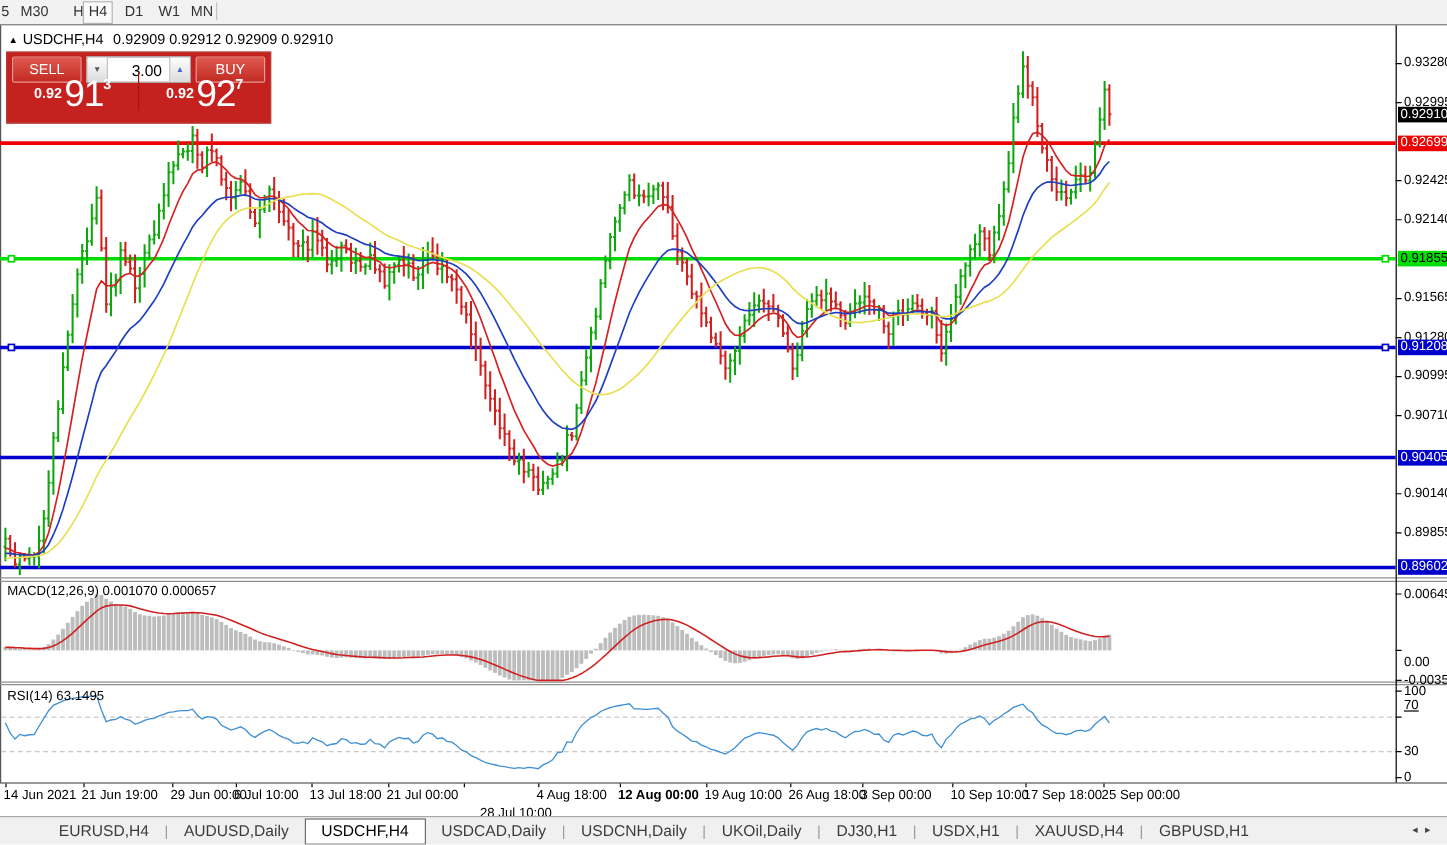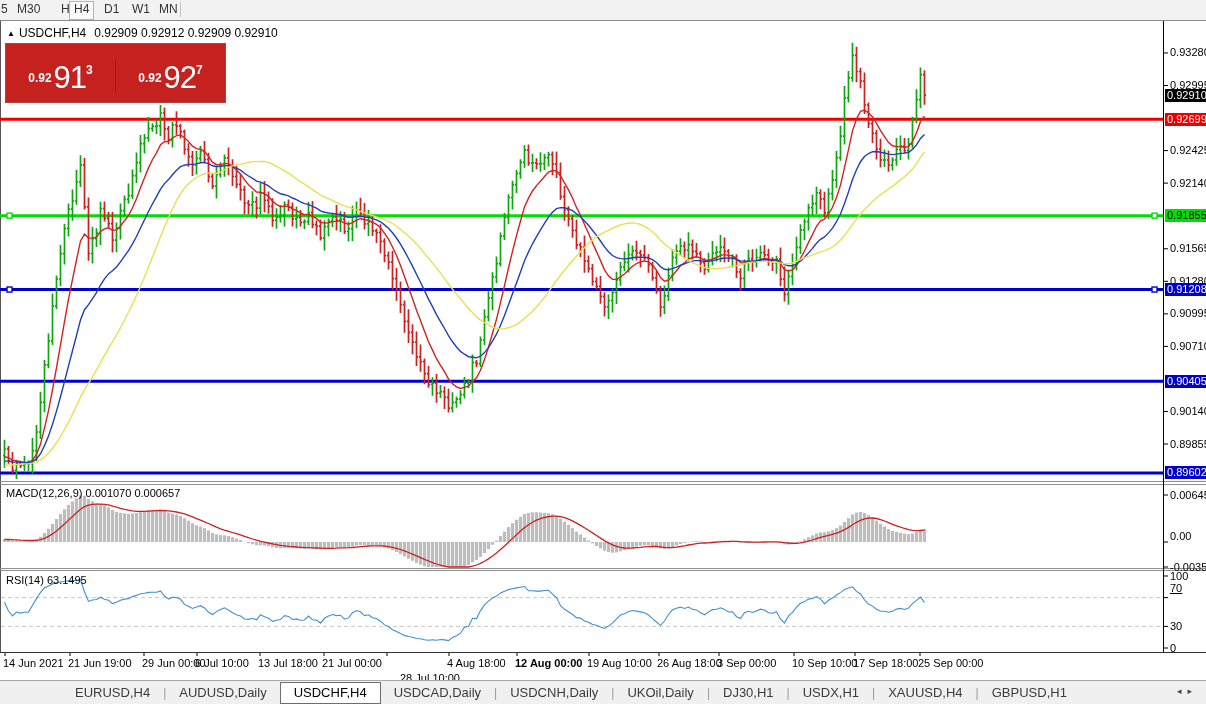--- a/index.html
+++ b/index.html
@@ -38,21 +38,21 @@
   .tp-price .big{font-size:31px;font-weight:400;letter-spacing:-1px;}
   .tp-price .sup{font-size:12px;font-weight:bold;vertical-align:14px;}
   
   .axis-lab{position:absolute;left:1170px;font-size:11px;color:#000;white-space:nowrap;}
   .px-label{position:absolute;left:1165px;width:41px;height:13px;line-height:13px;font-size:11px;
             padding-left:2px;white-space:nowrap;}
   .ind-label{position:absolute;left:6px;font-size:11px;color:#000;white-space:nowrap;}
   .time-lab{position:absolute;top:657px;font-size:11px;color:#000;white-space:nowrap;}
   
   .tabbar{position:absolute;left:0;top:680px;width:1206px;height:24px;background:#f0f0f0;
-          border-top:1px solid #a8a8a8;display:flex;align-items:center;padding-left:62px;
+          border-top:1px solid #a8a8a8;display:flex;align-items:center;padding-left:36px;
           box-sizing:border-box;}
   .tab{font-size:13px;color:#3c3c3c;padding:0 13px;height:22px;line-height:22px;cursor:pointer;
        white-space:nowrap;}
   .tab.active{background:#fff;border:1px solid #6e6e6e;color:#000;line-height:20px;
               box-sizing:border-box;}
   .tabsep{color:#9a9a9a;font-size:12px;}
   .tabnav{position:absolute;right:8px;top:5px;font-size:9px;color:#444;letter-spacing:6px;cursor:pointer;}
   svg{position:absolute;left:0;top:0;}
 </style>
 </head>
@@ -366,20 +366,29 @@
       <line x1="794" y1="653" x2="794" y2="656" stroke="#000" stroke-width="1"></line>
       <line x1="855" y1="653" x2="855" y2="656" stroke="#000" stroke-width="1"></line>
       <line x1="920" y1="653" x2="920" y2="656" stroke="#000" stroke-width="1"></line>
     </svg>
 
   <div class="chart-header">
     <span class="hdr-icon">▲</span><span class="hdr-sym">USDCHF,H4</span><span>0.92909 0.92912 0.92909 0.92910</span>
   </div>
 
   <div class="trade-panel">
+    <div class="tp-row">
+      <button class="tp-btn sell">SELL</button>
+      <div class="tp-spinner">
+        <button class="sp-btn down"><span>▼</span></button>
+        <div class="sp-val">3.00</div>
+        <button class="sp-btn up"><span>▲</span></button>
+      </div>
+      <button class="tp-btn buy">BUY</button>
+    </div>
     <div class="tp-prices">
       <div class="tp-price sell">
         <span class="small">0.92</span><span class="big">91</span><span class="sup">3</span>
       </div>
       <div class="tp-price">
         <span class="small">0.92</span><span class="big">92</span><span class="sup">7</span>
       </div>
     </div>
   </div>
 
@@ -397,21 +406,21 @@
       <div class="axis-lab" style="top: 339.891px;">0.90710</div>
       <div class="axis-lab" style="top: 404.969px;">0.90140</div>
       <div class="axis-lab" style="top: 437.508px;">0.89855</div>
       <div class="px-label" style="top: 88.712px; background: rgb(0, 0, 0); color: rgb(255, 255, 255);">0.92910</div>
       <div class="px-label" style="top: 112.802px; background: rgb(238, 0, 0); color: rgb(255, 255, 255);">0.92699</div>
       <div class="px-label" style="top: 209.164px; background: rgb(0, 221, 0); color: rgb(0, 0, 0);">0.91855</div>
       <div class="px-label" style="top: 283.033px; background: rgb(0, 0, 205); color: rgb(255, 255, 255);">0.91208</div>
       <div class="px-label" style="top: 374.713px; background: rgb(0, 0, 205); color: rgb(255, 255, 255);">0.90405</div>
       <div class="px-label" style="top: 466.394px; background: rgb(0, 0, 205); color: rgb(255, 255, 255);">0.89602</div>
       <div class="axis-lab" style="top: 488.5px;">0.006451</div>
-      <div class="axis-lab" style="top: 530px;">0.00</div>
+      <div class="axis-lab" style="top: 546px;">0.00</div>
       <div class="axis-lab" style="top: 560.5px;">-0.00350</div>
       <div class="axis-lab" style="top: 569.5px; text-align: right;">100</div>
       <div class="axis-lab" style="top: 582px; text-decoration: underline;">70</div>
       <div class="axis-lab" style="top: 619.9px;">30</div>
       <div class="axis-lab" style="top: 641.5px;">0</div>
       <div class="time-lab" style="left: 3px;">14 Jun 2021</div>
       <div class="time-lab" style="left: 68px;">21 Jun 19:00</div>
       <div class="time-lab" style="left: 142px;">29 Jun 00:00</div>
       <div class="time-lab" style="left: 195px;">6 Jul 10:00</div>
       <div class="time-lab" style="left: 258px;">13 Jul 18:00</div>

